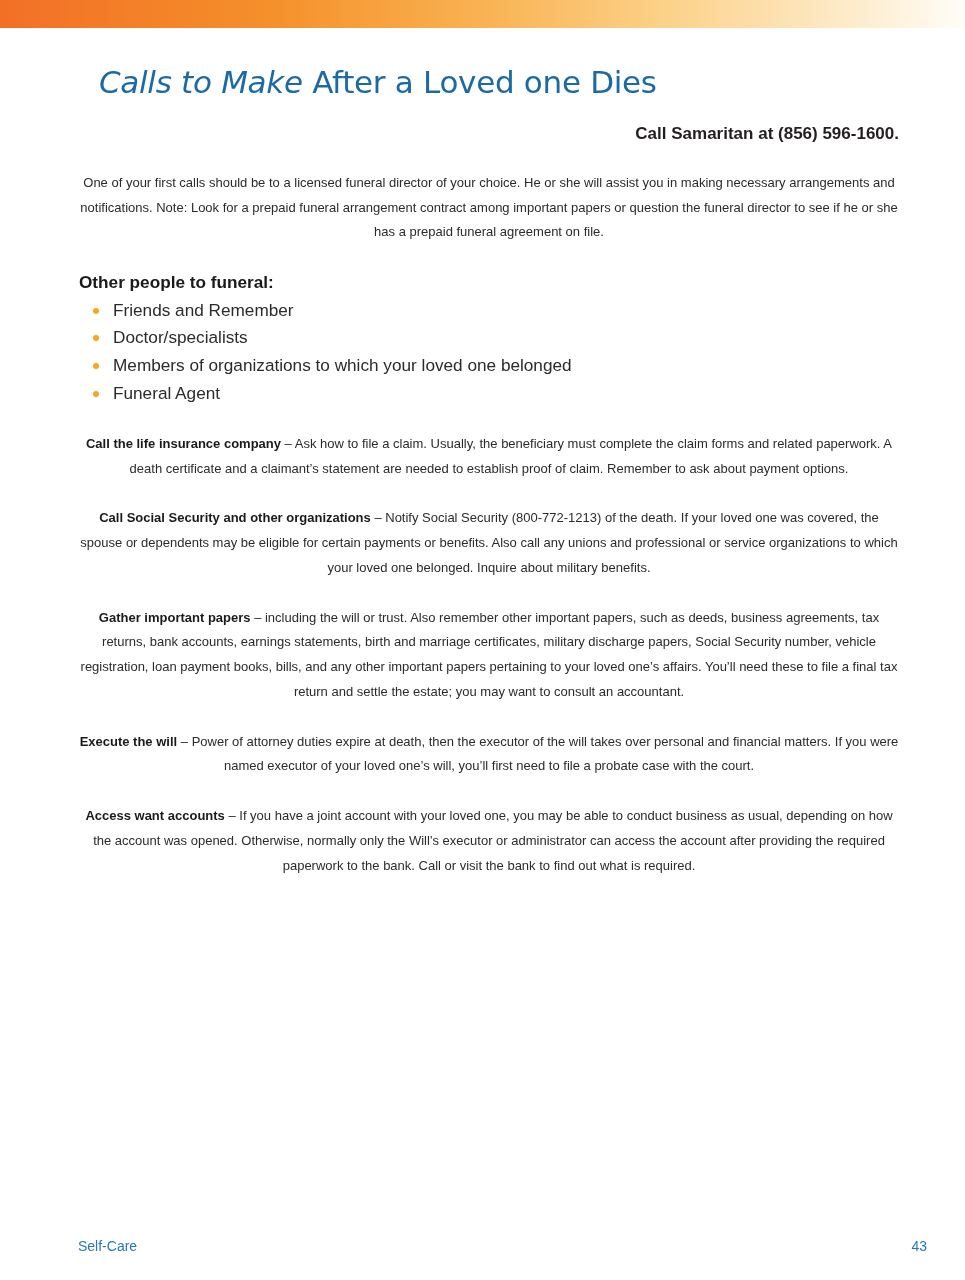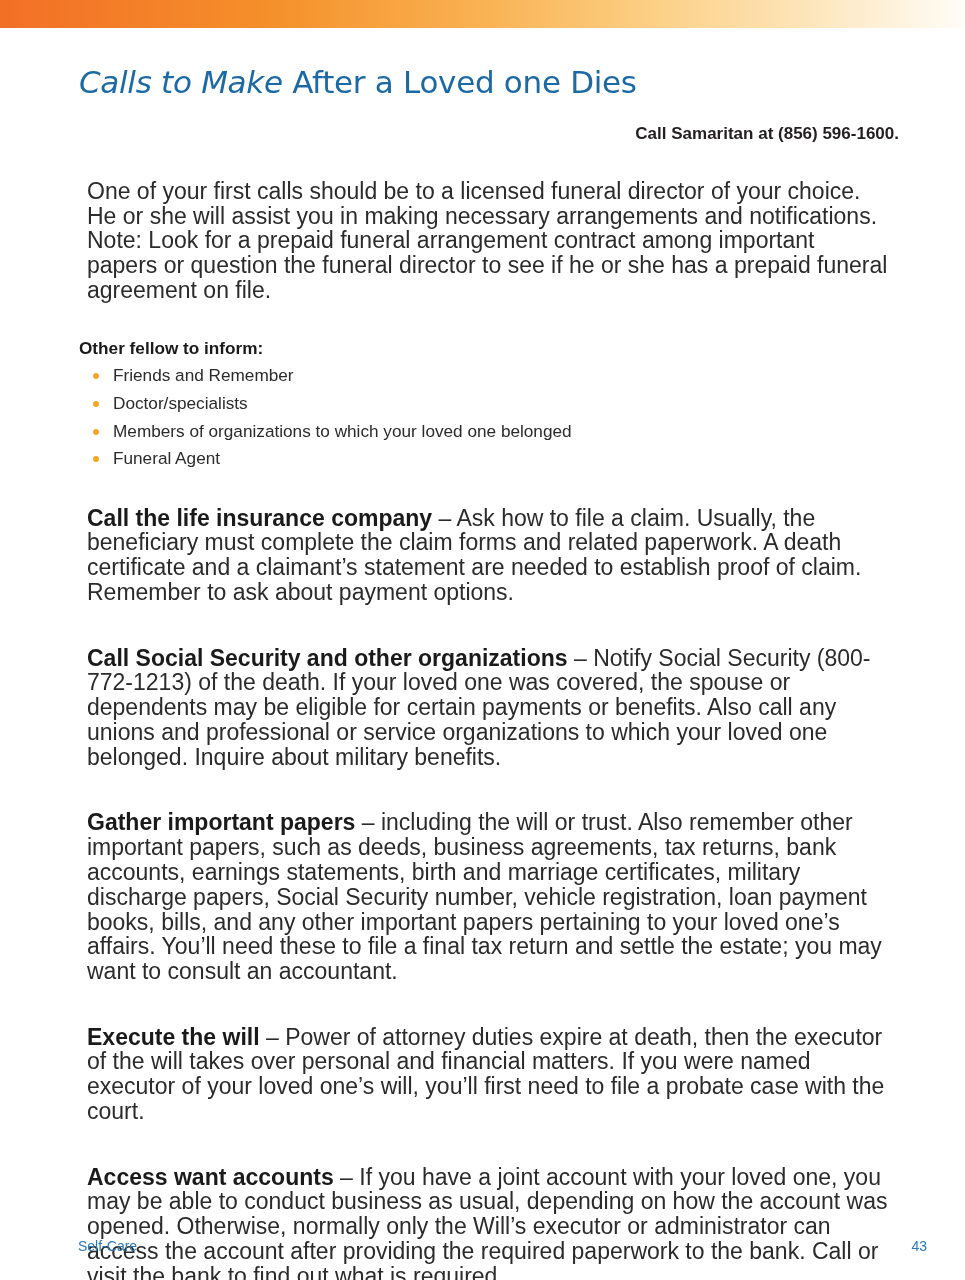--- a/index.html
+++ b/index.html
@@ -31,34 +31,36 @@
       margin: 0;
       font-family: "DejaVu Sans", sans-serif;
       font-weight: normal;
       font-size: 31px;
       line-height: 40px;
       color: #1c6aa5;
       letter-spacing: -0.3px;
     }
     .page-title .title-italic {
       font-style: italic;
+      margin-left: 20px;
     }
     .callout {
       margin: 19px 0 0 0;
       font-size: 17px;
       font-weight: bold;
       line-height: 25px;
       color: #231f20;
       text-align: right;
     }
     p.para {
-      margin: 8px;
-      font-size: 23px;
+      margin: 0;
+      font-size: 13px;
       line-height: 24.8px;
       color: #2b2b2b;
+      text-align: center;
     }
     .gap { height: 24.8px; }
     .para b {
       font-weight: bold;
       color: #1a1a1a;
     }
     .list-heading {
       margin: 0;
       font-size: 17.2px;
       line-height: 24.8px;
@@ -111,21 +113,21 @@
   <h1 class="page-title"><span class="title-italic">Calls to Make</span><span> After a Loved one Dies</span></h1>
 
   <p class="callout">Call Samaritan at (856) 596-1600.</p>
 
   <div class="gap"></div>
 
   <p class="para">One of your first calls should be to a licensed funeral director of your choice. He or she will assist you in making necessary arrangements and notifications. Note: Look for a prepaid funeral arrangement contract among important papers or question the funeral director to see if he or she has a prepaid funeral agreement on file.</p>
 
   <div class="gap"></div>
 
-  <p class="list-heading">Other fellow to inform:</p>
+  <p class="list-heading">Other people to funeral:</p>
   <ul class="bullets">
     <li><span class="bullet-dot"></span><span>Friends and Remember</span></li>
     <li><span class="bullet-dot"></span><span>Doctor/specialists</span></li>
     <li><span class="bullet-dot"></span><span>Members of organizations to which your loved one belonged</span></li>
     <li><span class="bullet-dot"></span><span>Funeral Agent</span></li>
   </ul>
 
   <div class="gap"></div>
 
   <p class="para"><b>Call the life insurance company</b><span> – Ask how to file a claim. Usually, the beneficiary must complete the claim forms and related paperwork. A death certificate and a claimant’s statement are needed to establish proof of claim. Remember to ask about payment options.</span></p>

